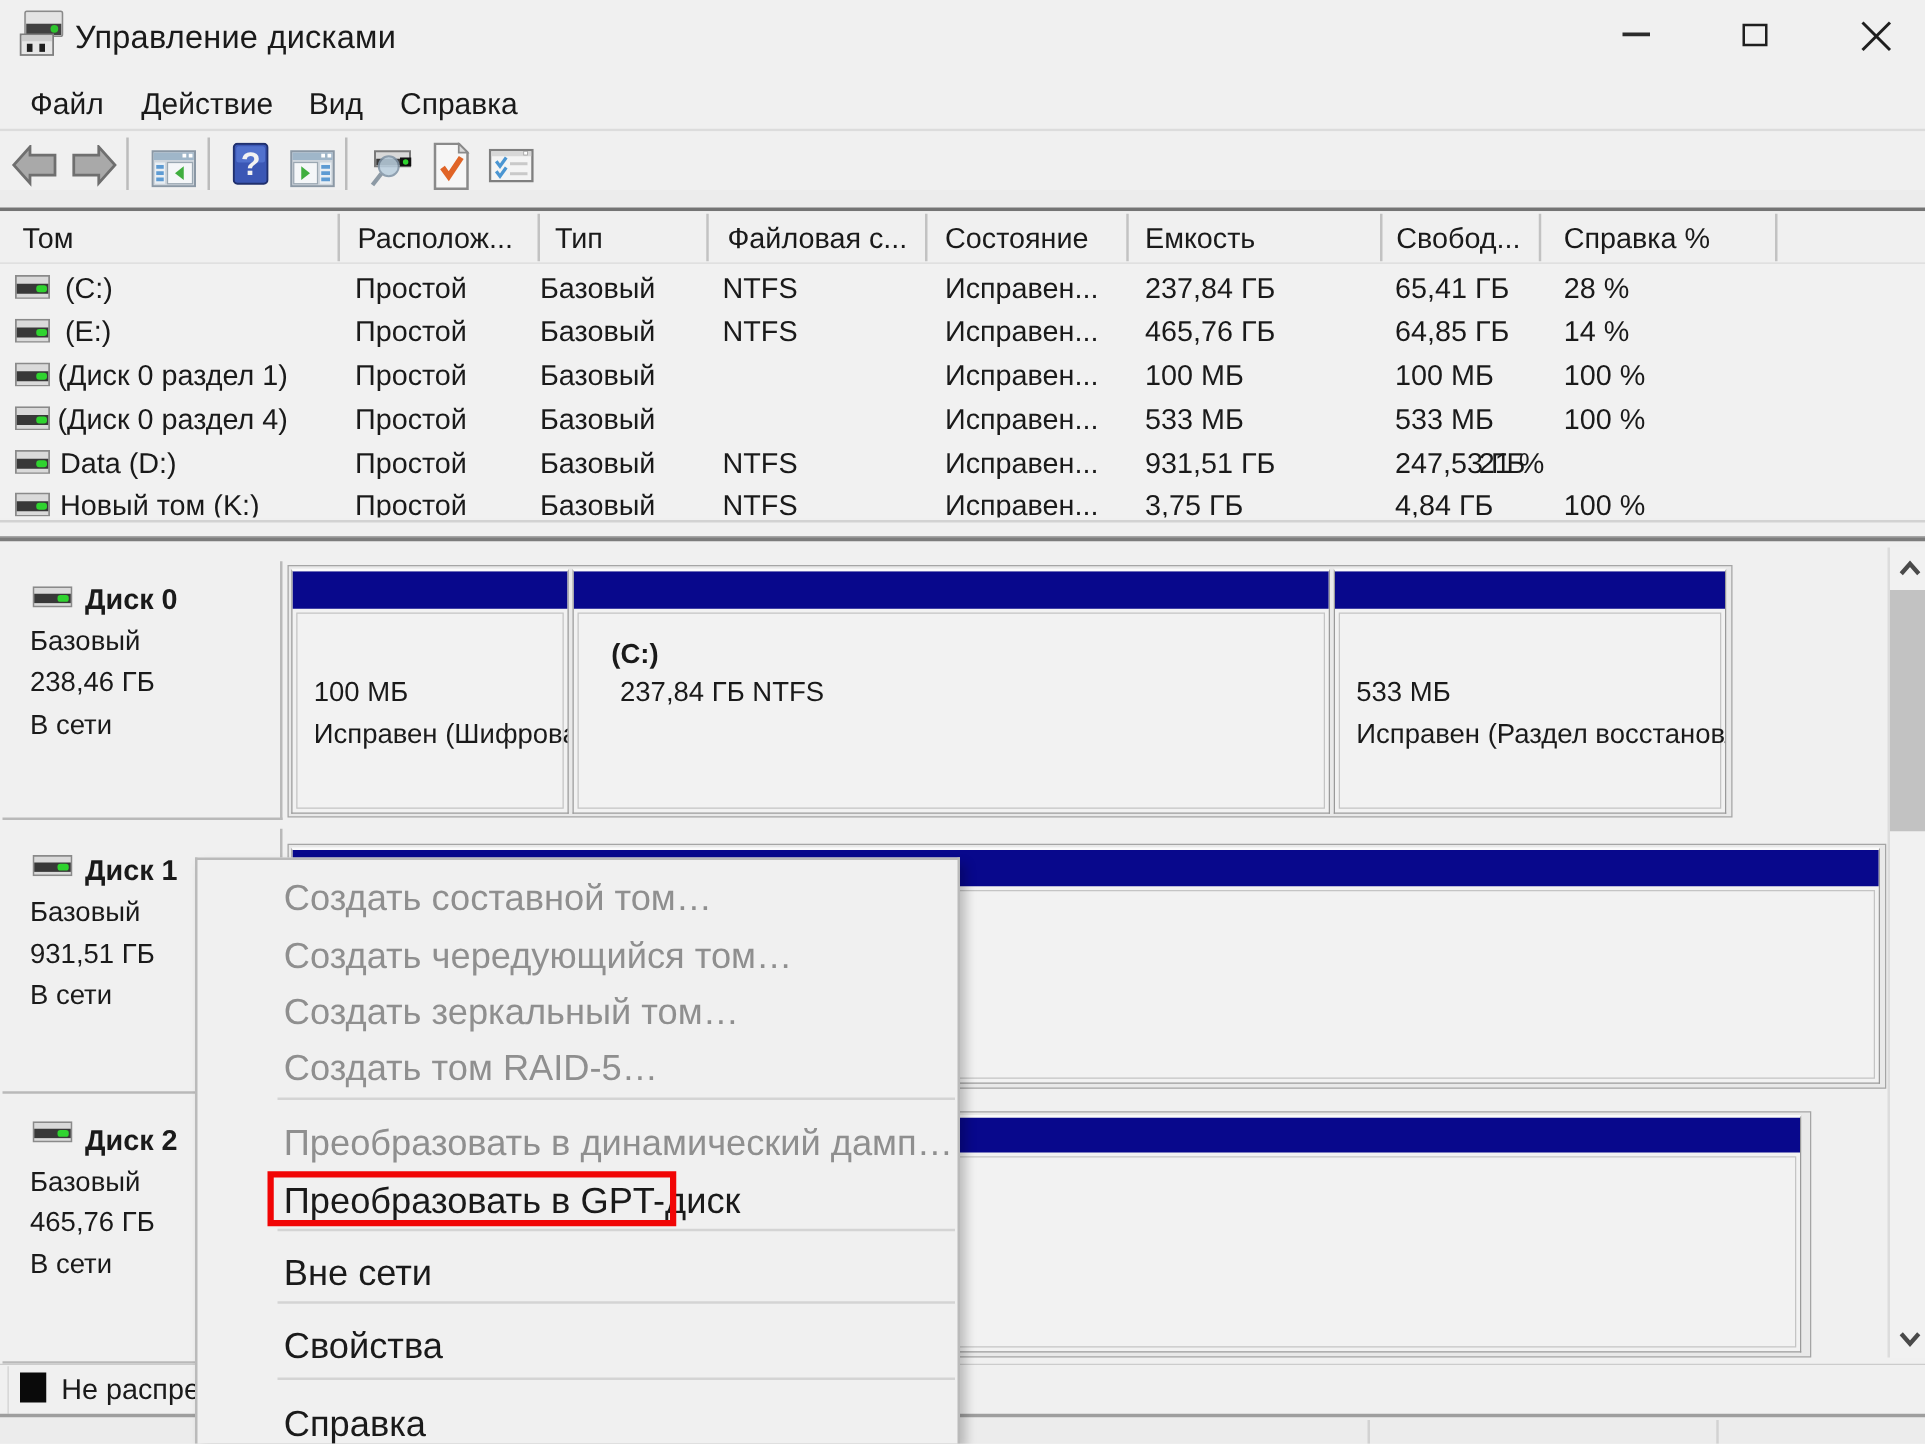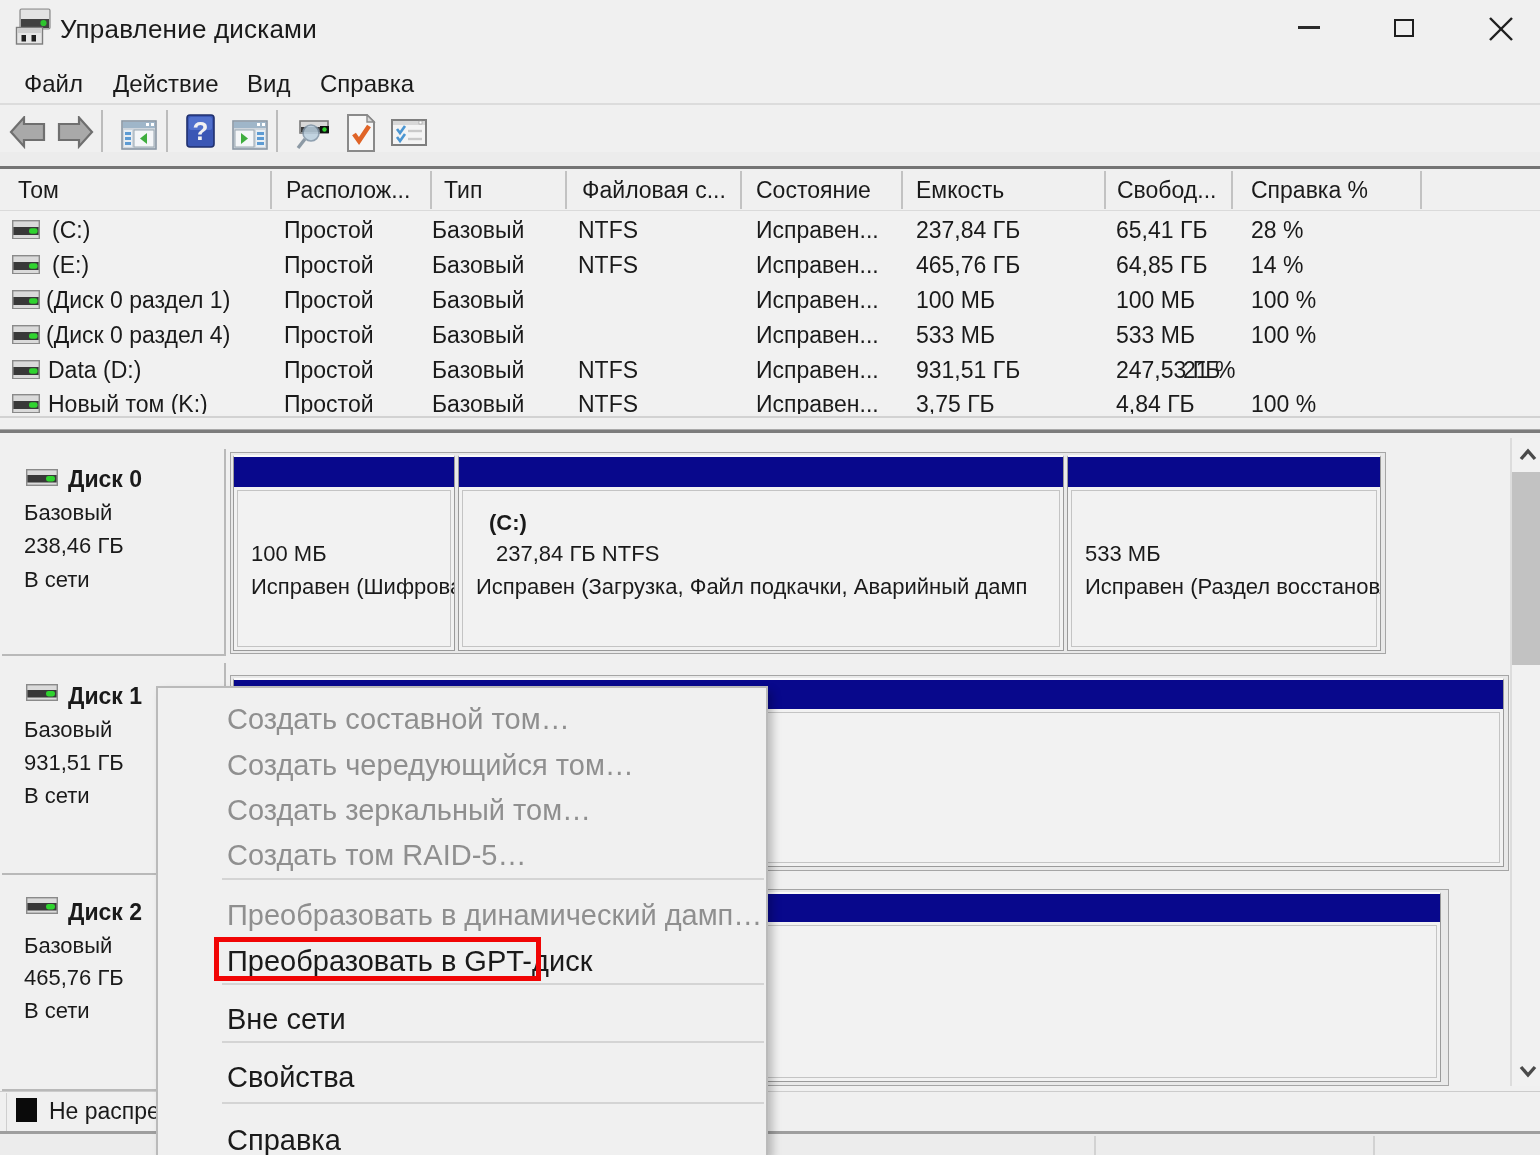--- a/index.html
+++ b/index.html
@@ -239,21 +239,20 @@
     <div class="abs" style="left:3px;top:33px;right:3px;bottom:3px;border:1px solid #c4c4c4;"></div>
     <div class="t pt" style="left:17px;top:84px;">100 МБ</div>
     <div class="t pt" style="left:17px;top:117px;">Исправен (Шифрование диска BitLocker,</div>
   </div>
 
   <div class="abs" style="left:458px;top:22px;width:606px;height:196px;background:#f2f2f2;border:1px solid #9a9a9a;border-top:2px solid #fafafa;box-sizing:border-box;overflow:hidden;">
     <div class="abs" style="left:0;top:0;width:100%;height:30px;background:#08088c;"></div>
     <div class="abs" style="left:3px;top:33px;right:3px;bottom:3px;border:1px solid #c4c4c4;"></div>
     <div class="t pt" style="left:30px;top:53px;font-weight:bold;">(C:)</div>
     <div class="t pt" style="left:17px;top:84px;margin-left:20px;">237,84 ГБ NTFS</div>
-    <div class="t pt" style="left:17px;top:117px;">Исправен (Загрузка, Файл подкачки, Аварийный дамп</div>
   </div>
 
   <div class="abs" style="left:1067px;top:22px;width:314px;height:196px;background:#f2f2f2;border:1px solid #9a9a9a;border-top:2px solid #fafafa;box-sizing:border-box;overflow:hidden;">
     <div class="abs" style="left:0;top:0;width:100%;height:30px;background:#08088c;"></div>
     <div class="abs" style="left:3px;top:33px;right:3px;bottom:3px;border:1px solid #c4c4c4;"></div>
     <div class="t pt" style="left:17px;top:84px;">533 МБ</div>
     <div class="t pt" style="left:17px;top:117px;">Исправен (Раздел восстановления)</div>
   </div>
 
   <div class="abs" style="left:2px;top:230px;width:224px;height:212px;background:#f0f0f0;border-right:2px solid #b9b9b9;border-bottom:2px solid #b9b9b9;box-sizing:border-box;"></div>

